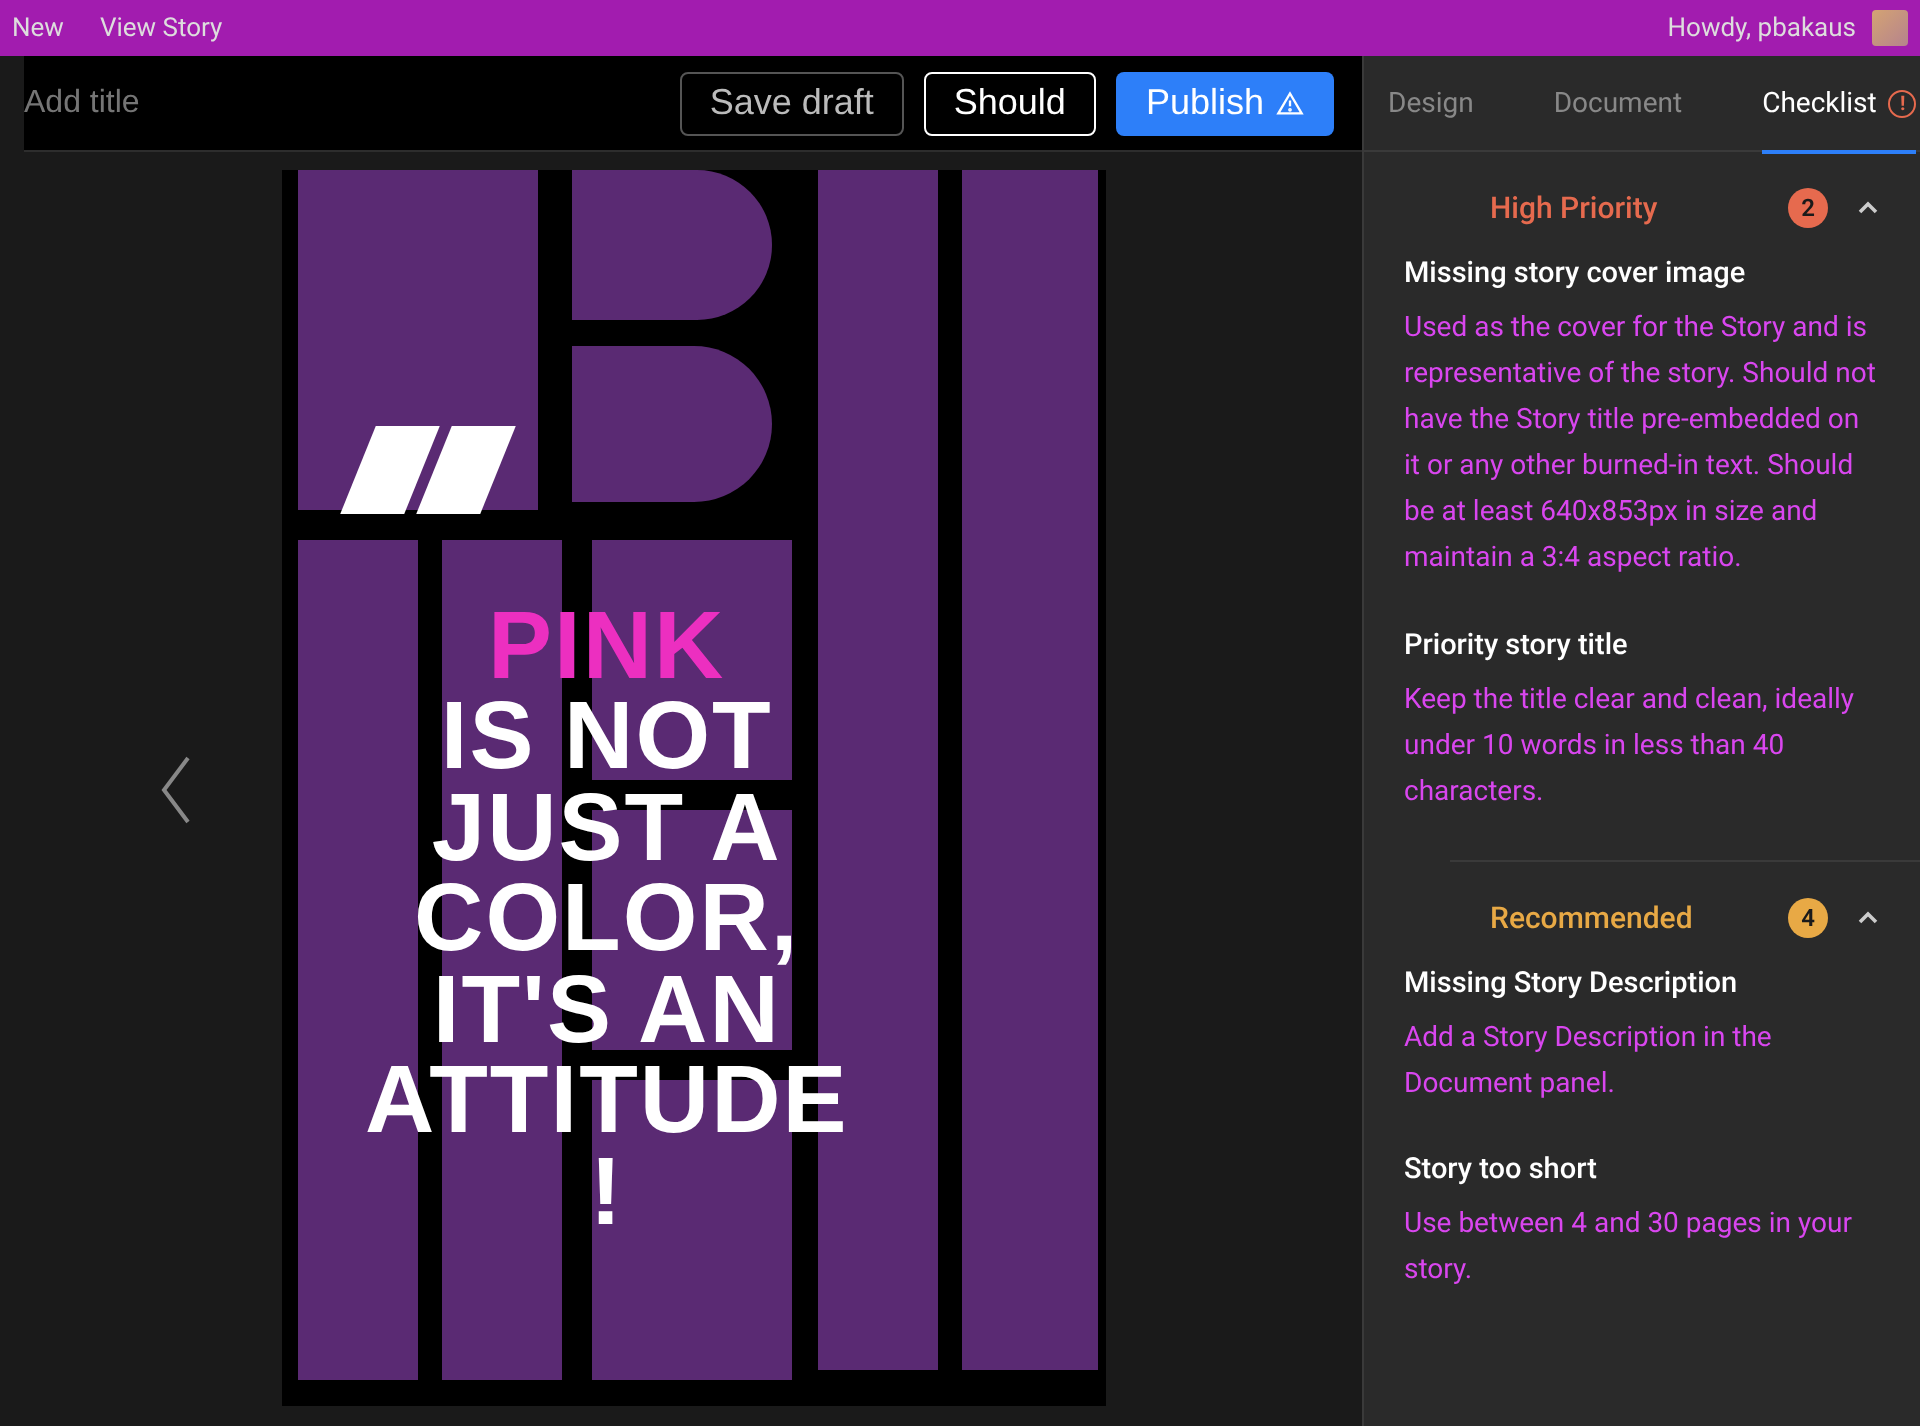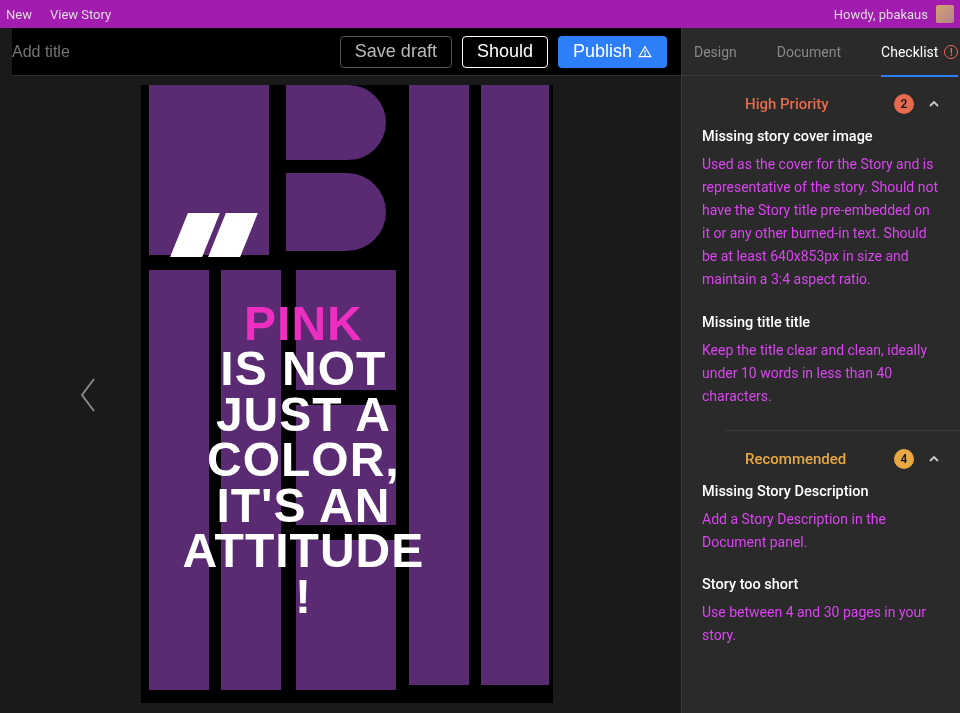--- a/index.html
+++ b/index.html
@@ -142,21 +142,21 @@
           <svg class="chev" viewBox="0 0 12 12">
               <polyline points="2,8 6,4 10,8" fill="none" stroke="currentColor" stroke-width="1.8"></polyline>
             </svg>
         </div>
       </div>
       <div class="issue">
         <div class="issue-title">Missing story cover image</div>
         <div class="issue-desc">Used as the cover for the Story and is representative of the story. Should not have the Story title pre-embedded on it or any other burned-in text. Should be at least 640x853px in size and maintain a 3:4 aspect ratio.</div>
       </div>
       <div class="issue">
-        <div class="issue-title">Missing title title</div>
+        <div class="issue-title">Priority story title</div>
         <div class="issue-desc">Keep the title clear and clean, ideally under 10 words in less than 40 characters.</div>
       </div>
 
       <div class="section-header sep">
         <span class="section-title rec">Recommended</span>
         <div class="section-right">
           <span class="badge rec">4</span>
           <svg class="chev" viewBox="0 0 12 12">
               <polyline points="2,8 6,4 10,8" fill="none" stroke="currentColor" stroke-width="1.8"></polyline>
             </svg>

